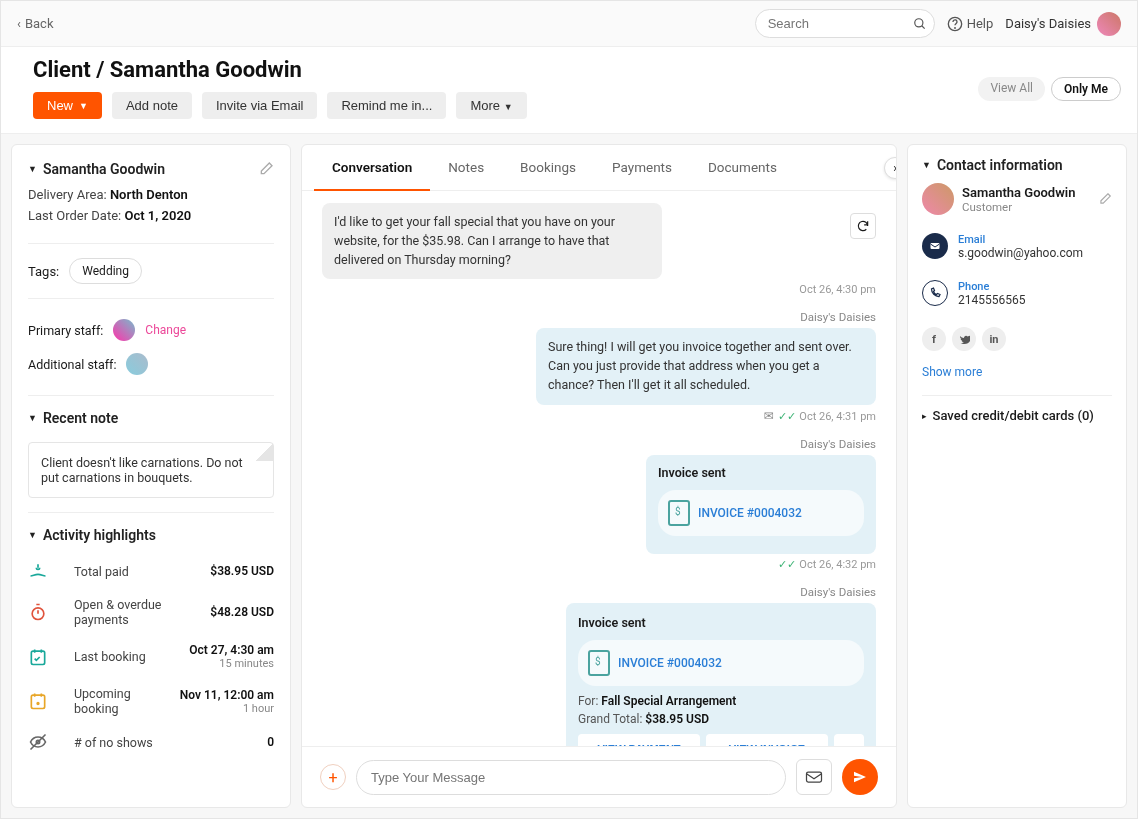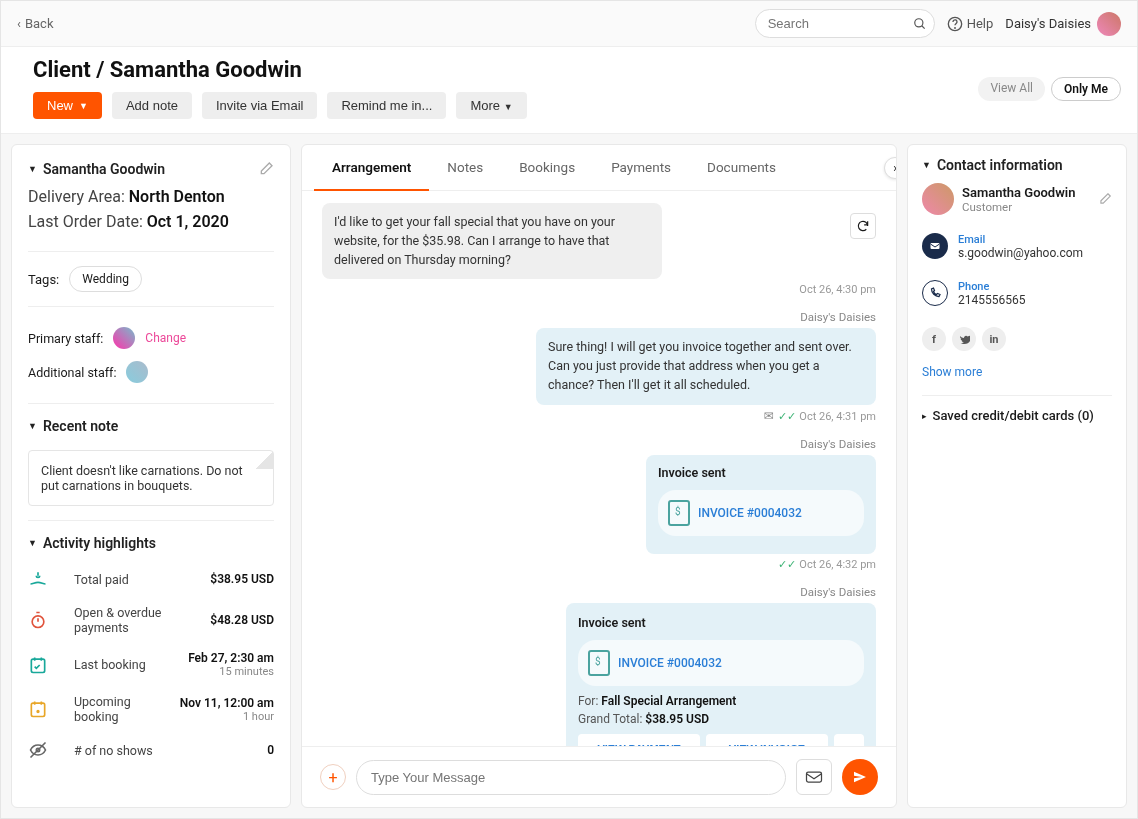--- a/index.html
+++ b/index.html
@@ -25,21 +25,21 @@
 .pill-light { background:#f2f2f2; color:#888;}
 .pill-active { background:#fff; border:1px solid #ccc; color:#111; font-weight:600;}
 .body { display: flex; flex: 1; overflow: hidden; background:#f7f7f7; padding:10px; gap:10px;}
 .col { background:#fff; border:1px solid #e8e8e8; border-radius:6px; display:flex; flex-direction:column; overflow:hidden;}
 .col-left { width: 280px; padding:16px; overflow-y:auto;}
 .col-mid { flex: 1; display:flex; flex-direction:column; position:relative;}
 .col-right { width: 220px; padding:12px 14px; overflow-y:auto;}
 .section-h { display:flex; align-items:center; gap:6px; font-weight:600; font-size:14px; margin-bottom:10px; color:#222;}
 .tri { font-size:9px;}
 .edit-pencil { margin-left:auto; color:#aaa; cursor:pointer;}
-.kv { font-size:16px; color:#333; margin-bottom:6px;}
+.kv { font-size:13px; color:#333; margin-bottom:6px;}
 .kv .lbl { color:#444;}
 .kv .val { font-weight:600; color:#111;}
 .divider { border:none; border-top:1px solid #eee; margin:14px 0;}
 .tags-row { display:flex; align-items:center; gap:10px;}
 .tag { padding:5px 12px; border:1px solid #ddd; border-radius:14px; font-size:12px;}
 .staff-row { display:flex; align-items:center; gap:10px; font-size:12.5px; margin:6px 0;}
 .avatar-xs { width:22px; height:22px; border-radius:50%; background:linear-gradient(45deg,#f3a,#7bc);}
 .link { color:#ec4899; font-size:12px; cursor:pointer;}
 .note-card { border:1px solid #e5e5e5; border-radius:4px; padding:12px; font-size:12.5px; color:#333; position:relative; margin-top:6px;}
 .note-card::after{ content:""; position:absolute; top:0; right:0; width:18px; height:18px; background: linear-gradient(135deg, transparent 50%, #e5e5e5 50%);}
@@ -213,21 +213,21 @@
       </div>
       <div class="activity-row">
         <span class="ico" style="color:#19a89a">
             <svg width="20" height="20" viewBox="0 0 24 24" fill="none" stroke="currentColor" stroke-width="2">
               <rect x="4" y="5" width="16" height="16" rx="2"></rect>
               <path d="M8 3v4M16 3v4M8 14l2 2 4-4"></path>
             </svg>
           </span>
         <span class="two">Last booking</span>
         <span class="right">
-            <div class="big">Feb 27, 2:30 am</div>
+            <div class="big">Oct 27, 4:30 am</div>
             <div class="sub">15 minutes</div>
           </span>
       </div>
       <div class="activity-row">
         <span class="ico" style="color:#e8a628">
             <svg width="20" height="20" viewBox="0 0 24 24" fill="none" stroke="currentColor" stroke-width="2">
               <rect x="4" y="5" width="16" height="16" rx="2"></rect>
               <path d="M8 3v4M16 3v4"></path>
               <circle cx="12" cy="15" r="1" fill="currentColor"></circle>
             </svg>
@@ -247,21 +247,21 @@
             </svg>
           </span>
         <span class="two"># of no shows</span>
         <span class="right"><span class="big">0</span></span>
       </div>
     </div>
 
     <div class="col col-mid">
       <div class="mid-scroll-fab">›</div>
       <div class="tabs">
-        <div class="tab active">Arrangement</div>
+        <div class="tab active">Conversation</div>
         <div class="tab">Notes</div>
         <div class="tab">Bookings</div>
         <div class="tab">Payments</div>
         <div class="tab">Documents</div>
       </div>
       <div class="conversation">
         <div class="refresh-btn">
           <svg width="14" height="14" viewBox="0 0 24 24" fill="none" stroke="currentColor" stroke-width="2">
               <path d="M20 12a8 8 0 10-2.3 5.6M20 4v6h-6"></path>
             </svg>

